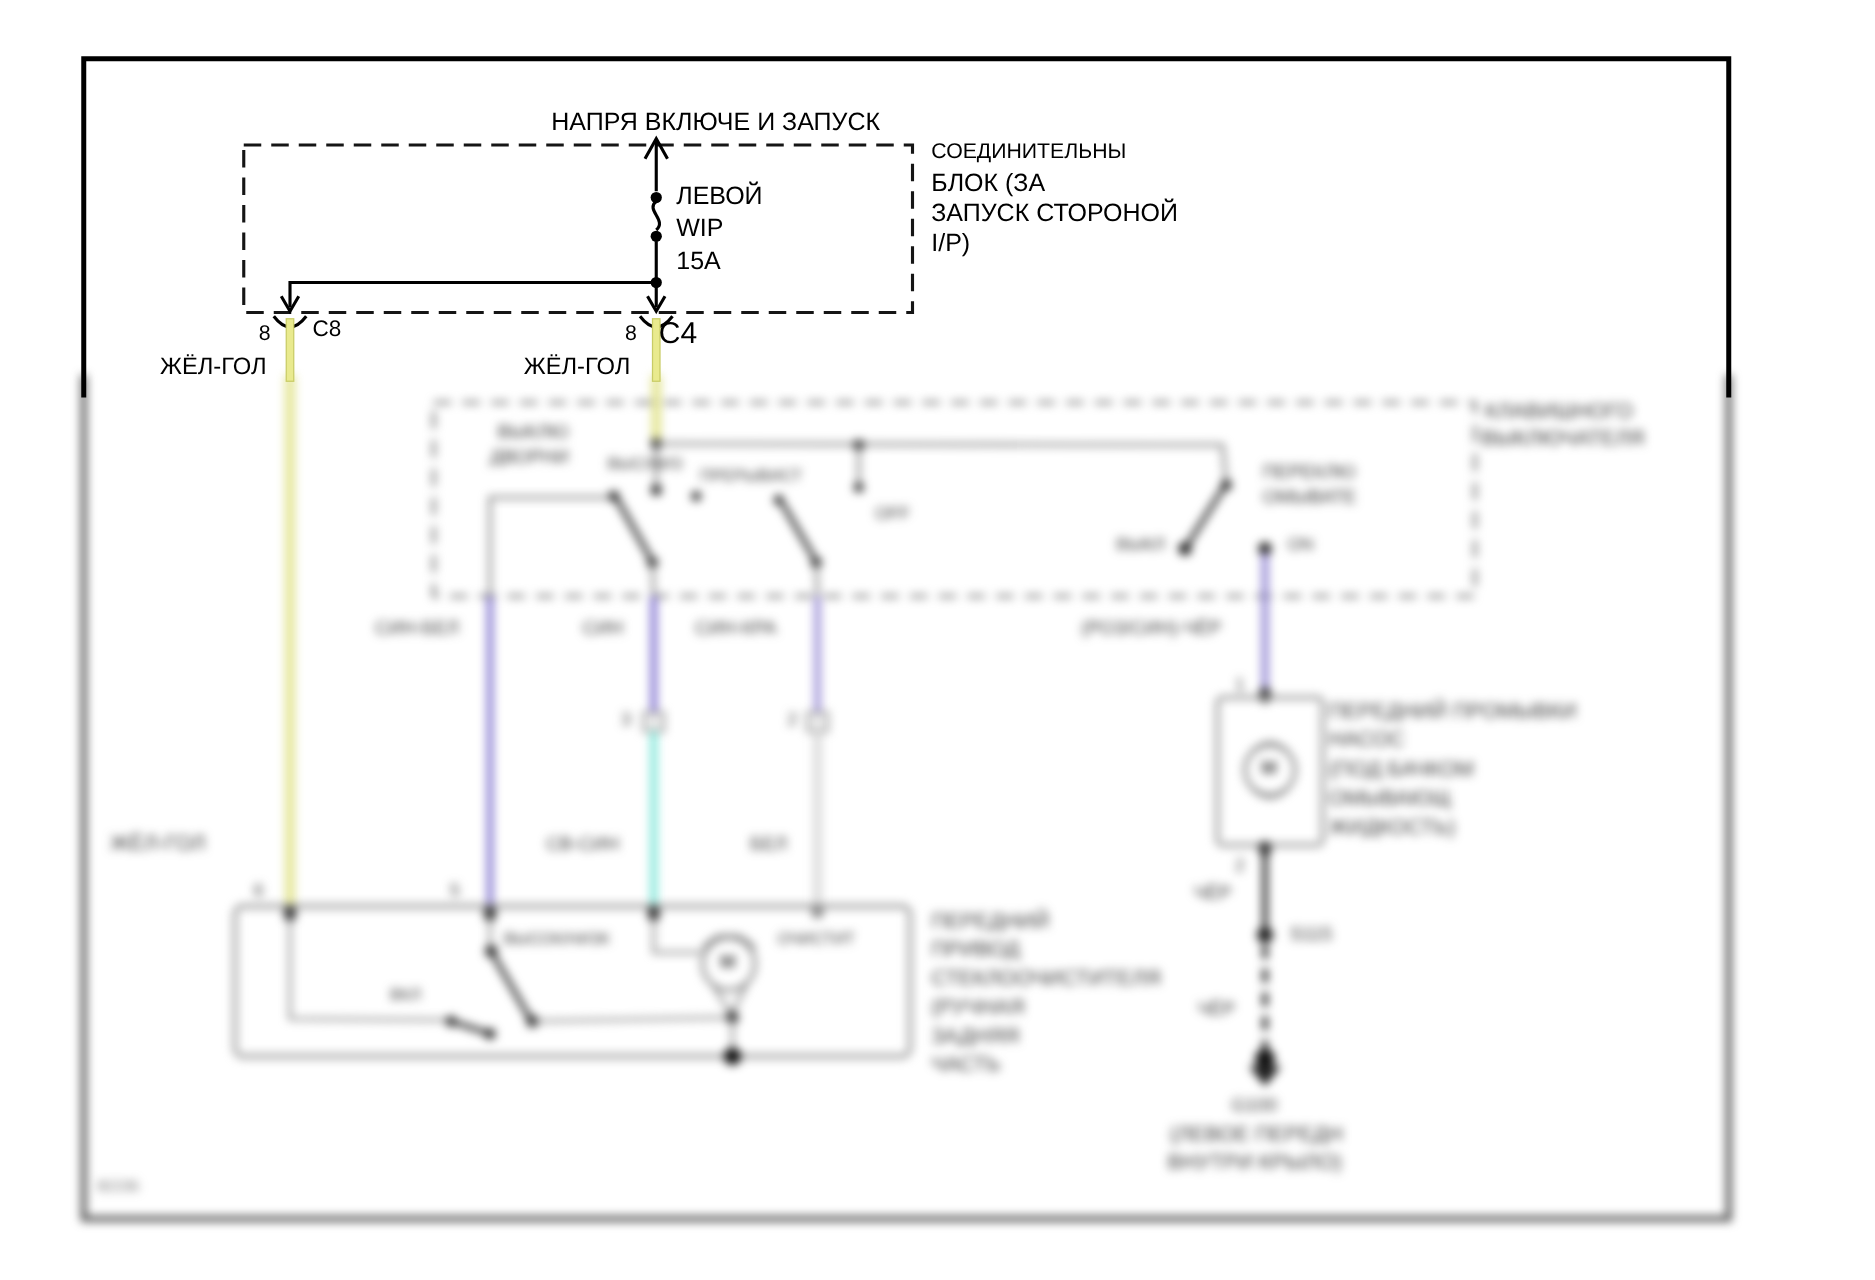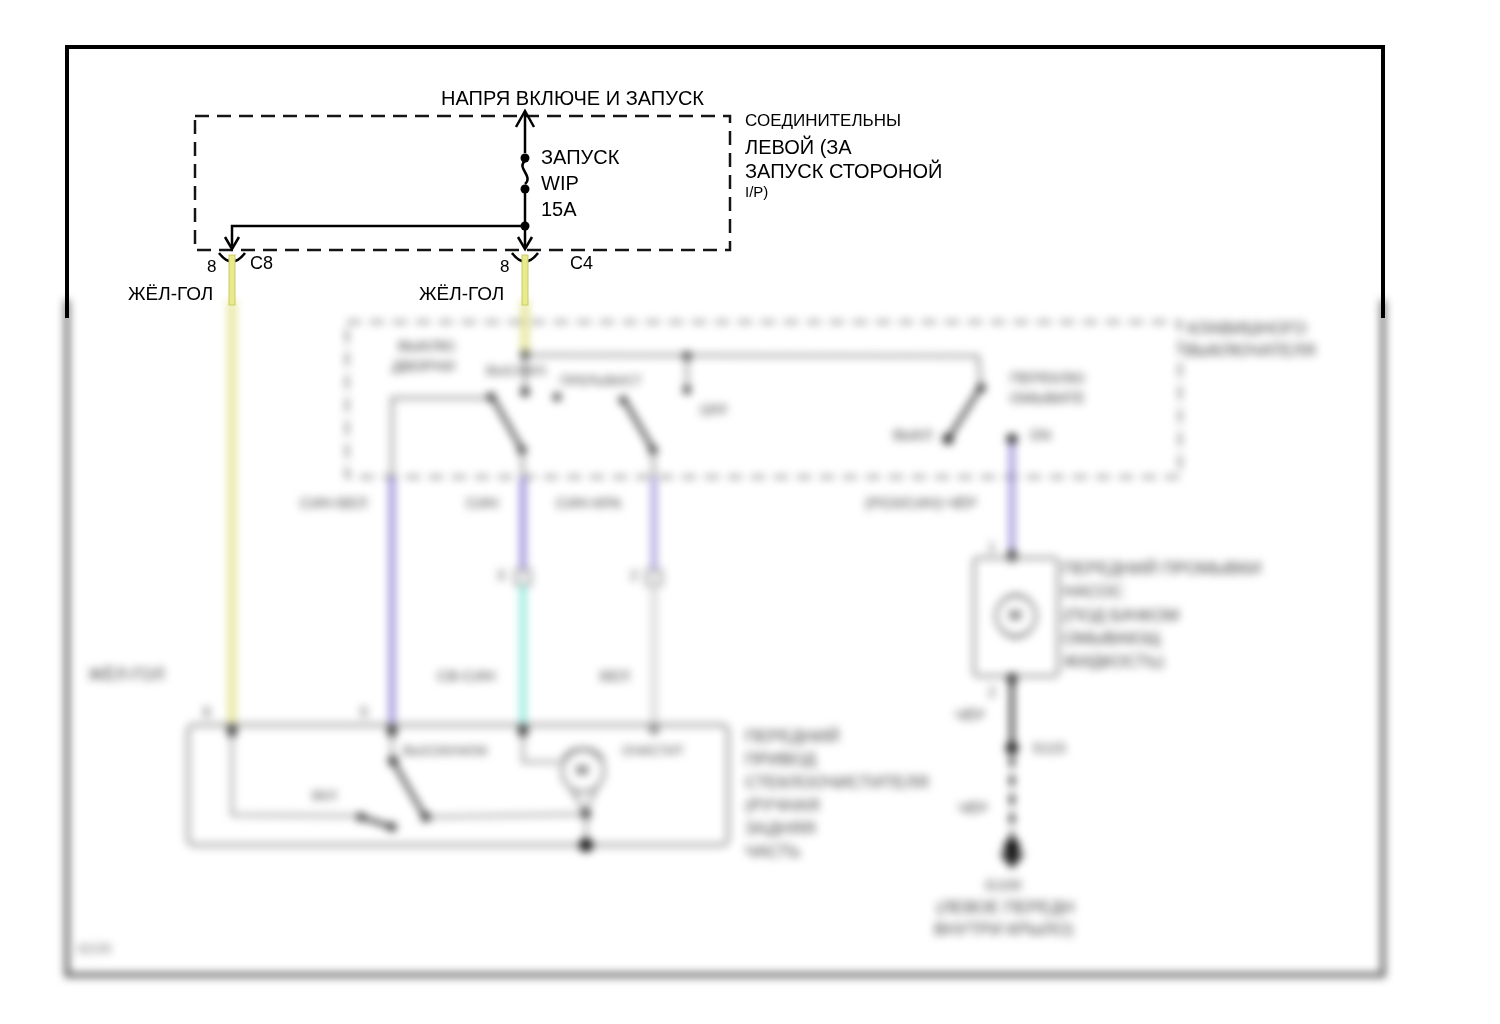--- a/index.html
+++ b/index.html
@@ -176,30 +176,30 @@
 
       <path d="M219,253 Q232,270 245,253" fill="none" stroke="#000" stroke-width="2.5"></path>
       <path d="M512,253 Q525,270 538,253" fill="none" stroke="#000" stroke-width="2.5"></path>
 
       <rect x="229" y="255" width="6" height="50" fill="#e9ea8e" stroke="#c9cc66" stroke-width="1"></rect>
       <rect x="522" y="255" width="6" height="50" fill="#e9ea8e" stroke="#c9cc66" stroke-width="1"></rect>
     </svg>
 
     <span class="t" style="left:441px;top:87px;font-size:20px">НАПРЯ ВКЛЮЧЕ И ЗАПУСК</span>
 
-    <span class="t" style="left:541px;top:146px;font-size:20px">ЗАПУСК</span>
+    <span class="t" style="left:541px;top:146px;font-size:20px">ЛЕВОЙ</span>
     <span class="t" style="left:541px;top:172px;font-size:20px">WIP</span>
     <span class="t" style="left:541px;top:198px;font-size:20px">15A</span>
 
     <span class="t" style="left:745px;top:112px;font-size:17px">СОЕДИНИТЕЛЬНЫ</span>
-    <span class="t" style="left:745px;top:136px;font-size:20px">ЛЕВОЙ (ЗА</span>
+    <span class="t" style="left:745px;top:136px;font-size:20px">БЛОК (ЗА</span>
     <span class="t" style="left:745px;top:160px;font-size:20px">ЗАПУСК СТОРОНОЙ</span>
-    <span class="t" style="left:745px;top:184px;font-size:15px">I/P)</span>
+    <span class="t" style="left:745px;top:184px;font-size:20px">I/P)</span>
 
     <span class="t" style="left:207px;top:258px;font-size:17px">8</span>
     <span class="t" style="left:250px;top:254px;font-size:18px">C8</span>
     <span class="t" style="left:500px;top:258px;font-size:17px">8</span>
-    <span class="t" style="left:570px;top:254px;font-size:18px">C4</span>
+    <span class="t" style="left:527px;top:254px;font-size:24px">C4</span>
 
     <span class="t" style="left:128px;top:284px;font-size:19px">ЖЁЛ-ГОЛ</span>
     <span class="t" style="left:419px;top:284px;font-size:19px">ЖЁЛ-ГОЛ</span>
   </div>
 </div>
 
 </body></html>

